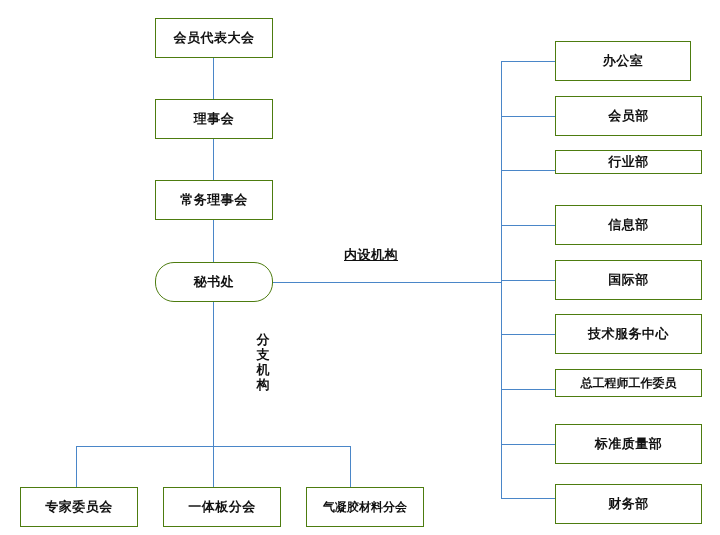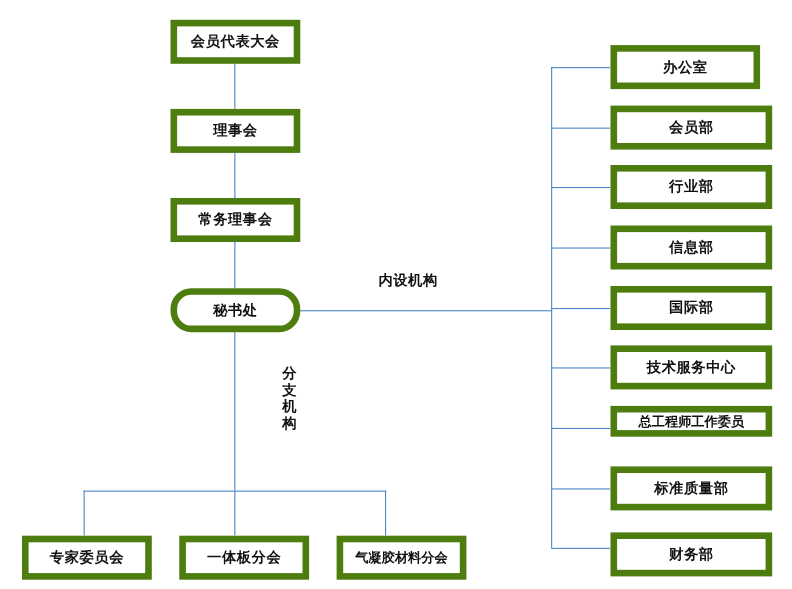--- a/index.html
+++ b/index.html
@@ -13,21 +13,21 @@
   #chart-root {
     position: relative;
     width: 720px;
     height: 535px;
     background: #ffffff;
     overflow: hidden;
   }
   .node-box {
     position: absolute;
     box-sizing: border-box;
-    border: 6px solid #4d7c0f;
+    border: 1px solid #4d7c0f;
     background: #ffffff;
     display: flex;
     align-items: center;
     justify-content: center;
     font-weight: bold;
     font-size: 13px;
     color: #111111;
     letter-spacing: 0.5px;
     z-index: 3;
     white-space: nowrap;
@@ -87,34 +87,34 @@
   <div class="conn h" style="left:501px; top:170px; width:54px;"></div>
   <div class="conn h" style="left:501px; top:225px; width:54px;"></div>
   <div class="conn h" style="left:501px; top:280px; width:54px;"></div>
   <div class="conn h" style="left:501px; top:334px; width:54px;"></div>
   <div class="conn h" style="left:501px; top:389px; width:54px;"></div>
   <div class="conn h" style="left:501px; top:444px; width:54px;"></div>
   <div class="conn h" style="left:501px; top:498px; width:54px;"></div>
 
   <div class="node-box" style="left:555px; top:41px; width:136px; height:40px;">办公室</div>
   <div class="node-box" style="left:555px; top:96px; width:147px; height:40px;">会员部</div>
-  <div class="node-box" style="left:555px; top:150px; width:147px; height:40px;">行业部</div>
+  <div class="node-box" style="left:555px; top:150px; width:147px; height:24px;">行业部</div>
   <div class="node-box" style="left:555px; top:205px; width:147px; height:40px;">信息部</div>
   <div class="node-box" style="left:555px; top:260px; width:147px; height:40px;">国际部</div>
   <div class="node-box" style="left:555px; top:314px; width:147px; height:40px;">技术服务中心</div>
   <div class="node-box small-text" style="left:555px; top:369px; width:147px; height:28px;">总工程师工作委员</div>
   <div class="node-box" style="left:555px; top:424px; width:147px; height:40px;">标准质量部</div>
   <div class="node-box" style="left:555px; top:484px; width:147px; height:40px;">财务部</div>
 
   <div class="conn h" style="left:76px; top:446px; width:275px;"></div>
   <div class="conn v" style="left:76px; top:446px; height:41px;"></div>
   <div class="conn v" style="left:213px; top:446px; height:41px;"></div>
   <div class="conn v" style="left:350px; top:446px; height:41px;"></div>
 
   <div class="node-box" style="left:163px; top:487px; width:118px; height:40px;">一体板分会</div>
   <div class="node-box" style="left:20px; top:487px; width:118px; height:40px;">专家委员会</div>
   <div class="node-box small-text" style="left:306px; top:487px; width:118px; height:40px;">气凝胶材料分会</div>
 
-  <div class="edge-label" style="left:344px; top:246px;">内设机构</div>
+  <div class="edge-label" style="left:344px; top:246px;text-decoration:underline;">内设机构</div>
 
   <div class="edge-label vertical" style="left:243px; top:332px;margin-left:13px;">分支机构</div>
 
 </div>
 
 </body></html>

